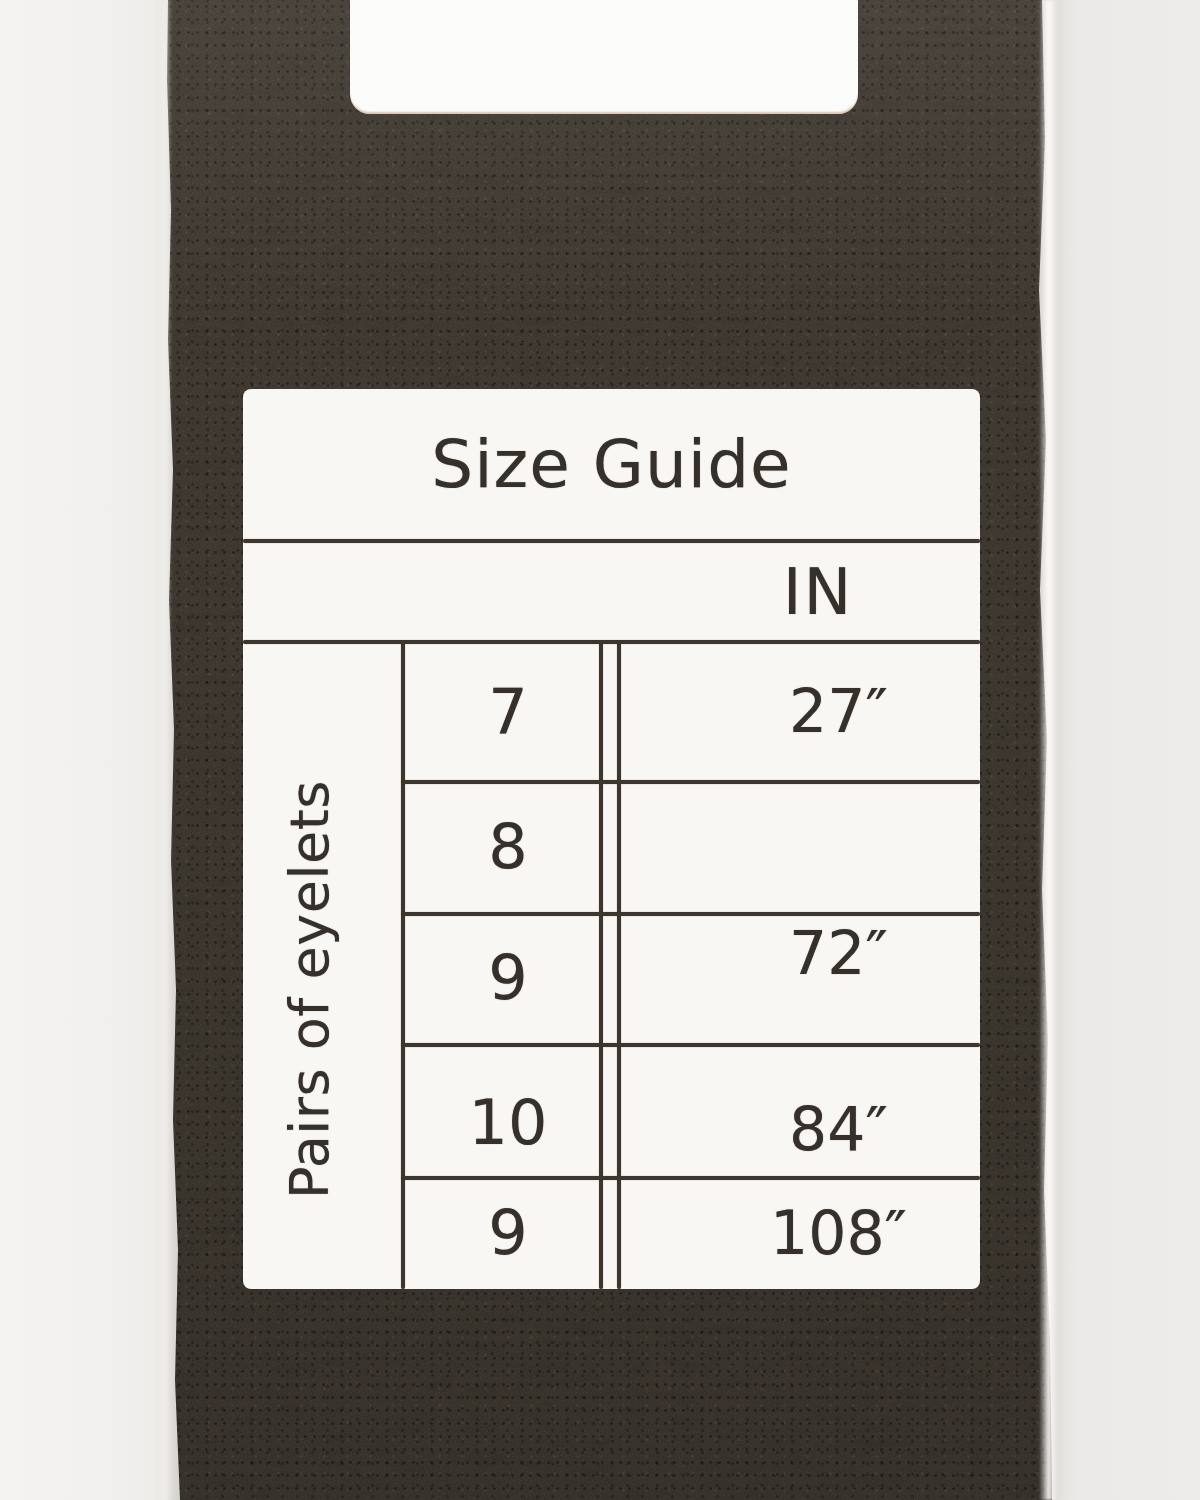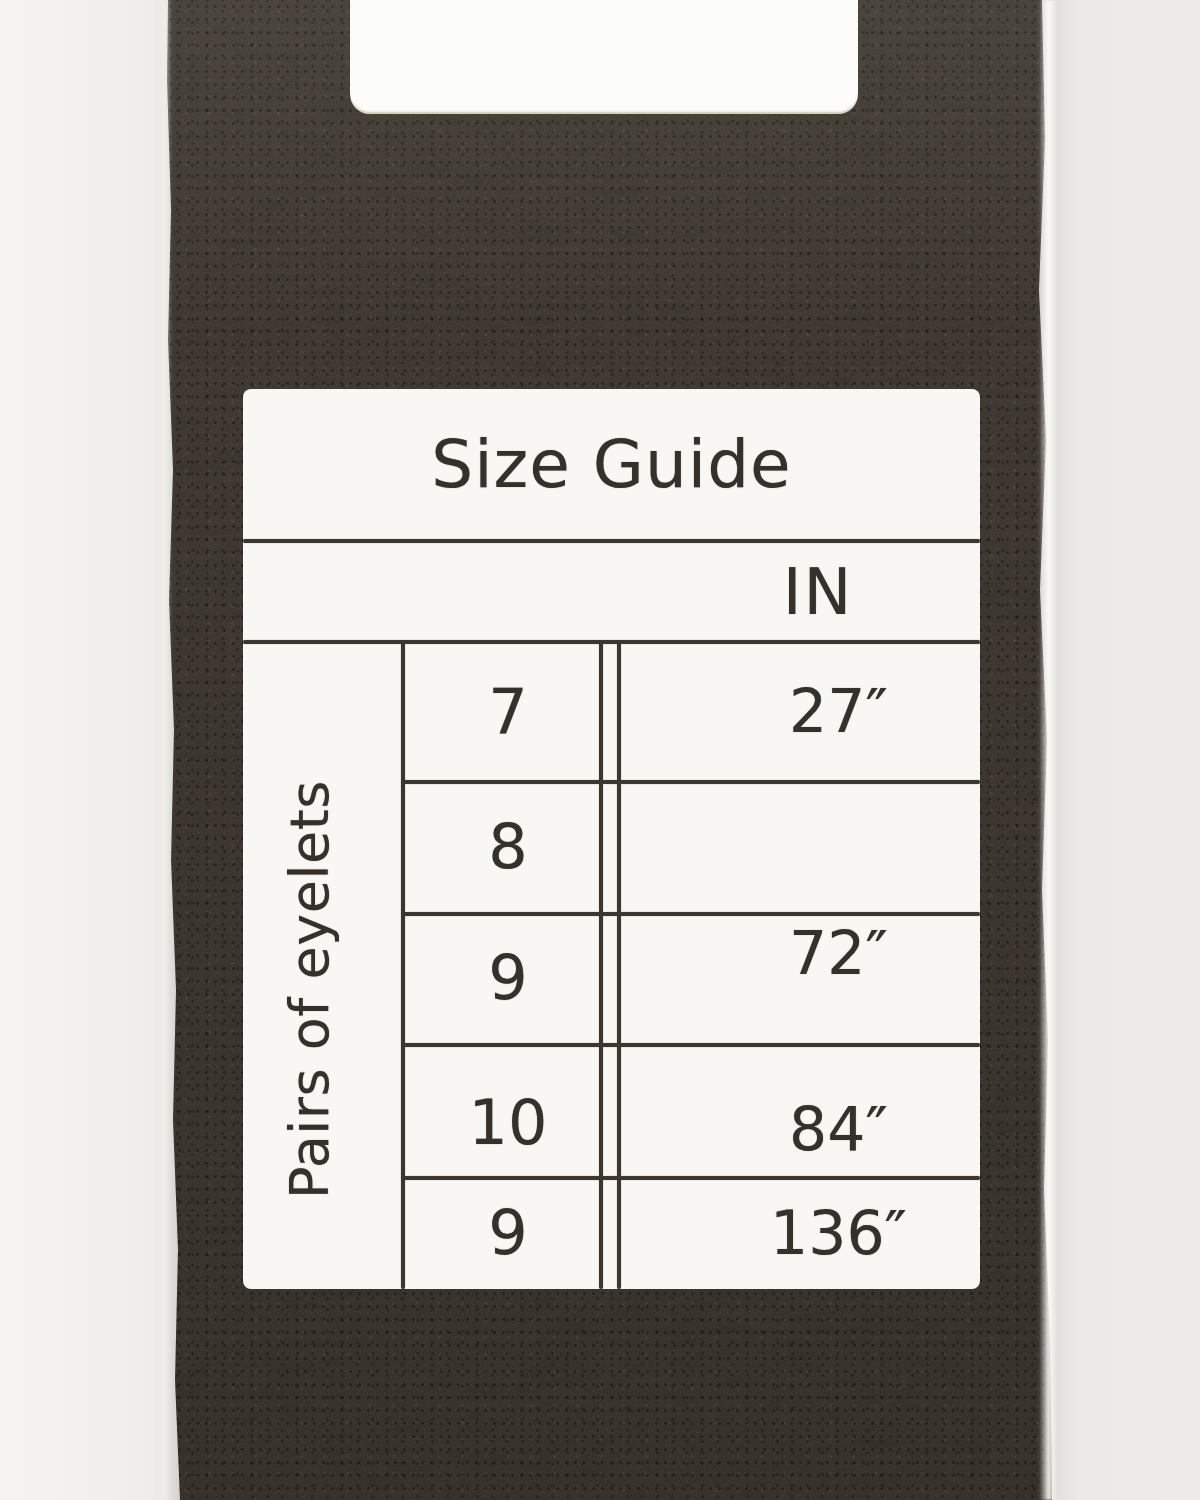--- a/index.html
+++ b/index.html
@@ -120,16 +120,16 @@
 
     <div class="cell num" style="top:253px;height:138px;">7</div>
     <div class="cell num" style="top:391px;height:132px;">8</div>
     <div class="cell num" style="top:523px;height:131px;">9</div>
     <div class="cell num" style="top:654px;height:158px;">10</div>
     <div class="cell num" style="top:787px;height:113px;">9</div>
 
     <div class="cell val" style="top:253px;height:138px;">27″</div>
     <div class="cell val" style="top:498px;height:131px;">72″</div>
     <div class="cell val" style="top:654px;height:171px;">84″</div>
-    <div class="cell val" style="top:787px;height:113px;">136″</div>
+    <div class="cell val" style="top:787px;height:113px;">108″</div>
 
   </div>
 </div>
 
 </body></html>

